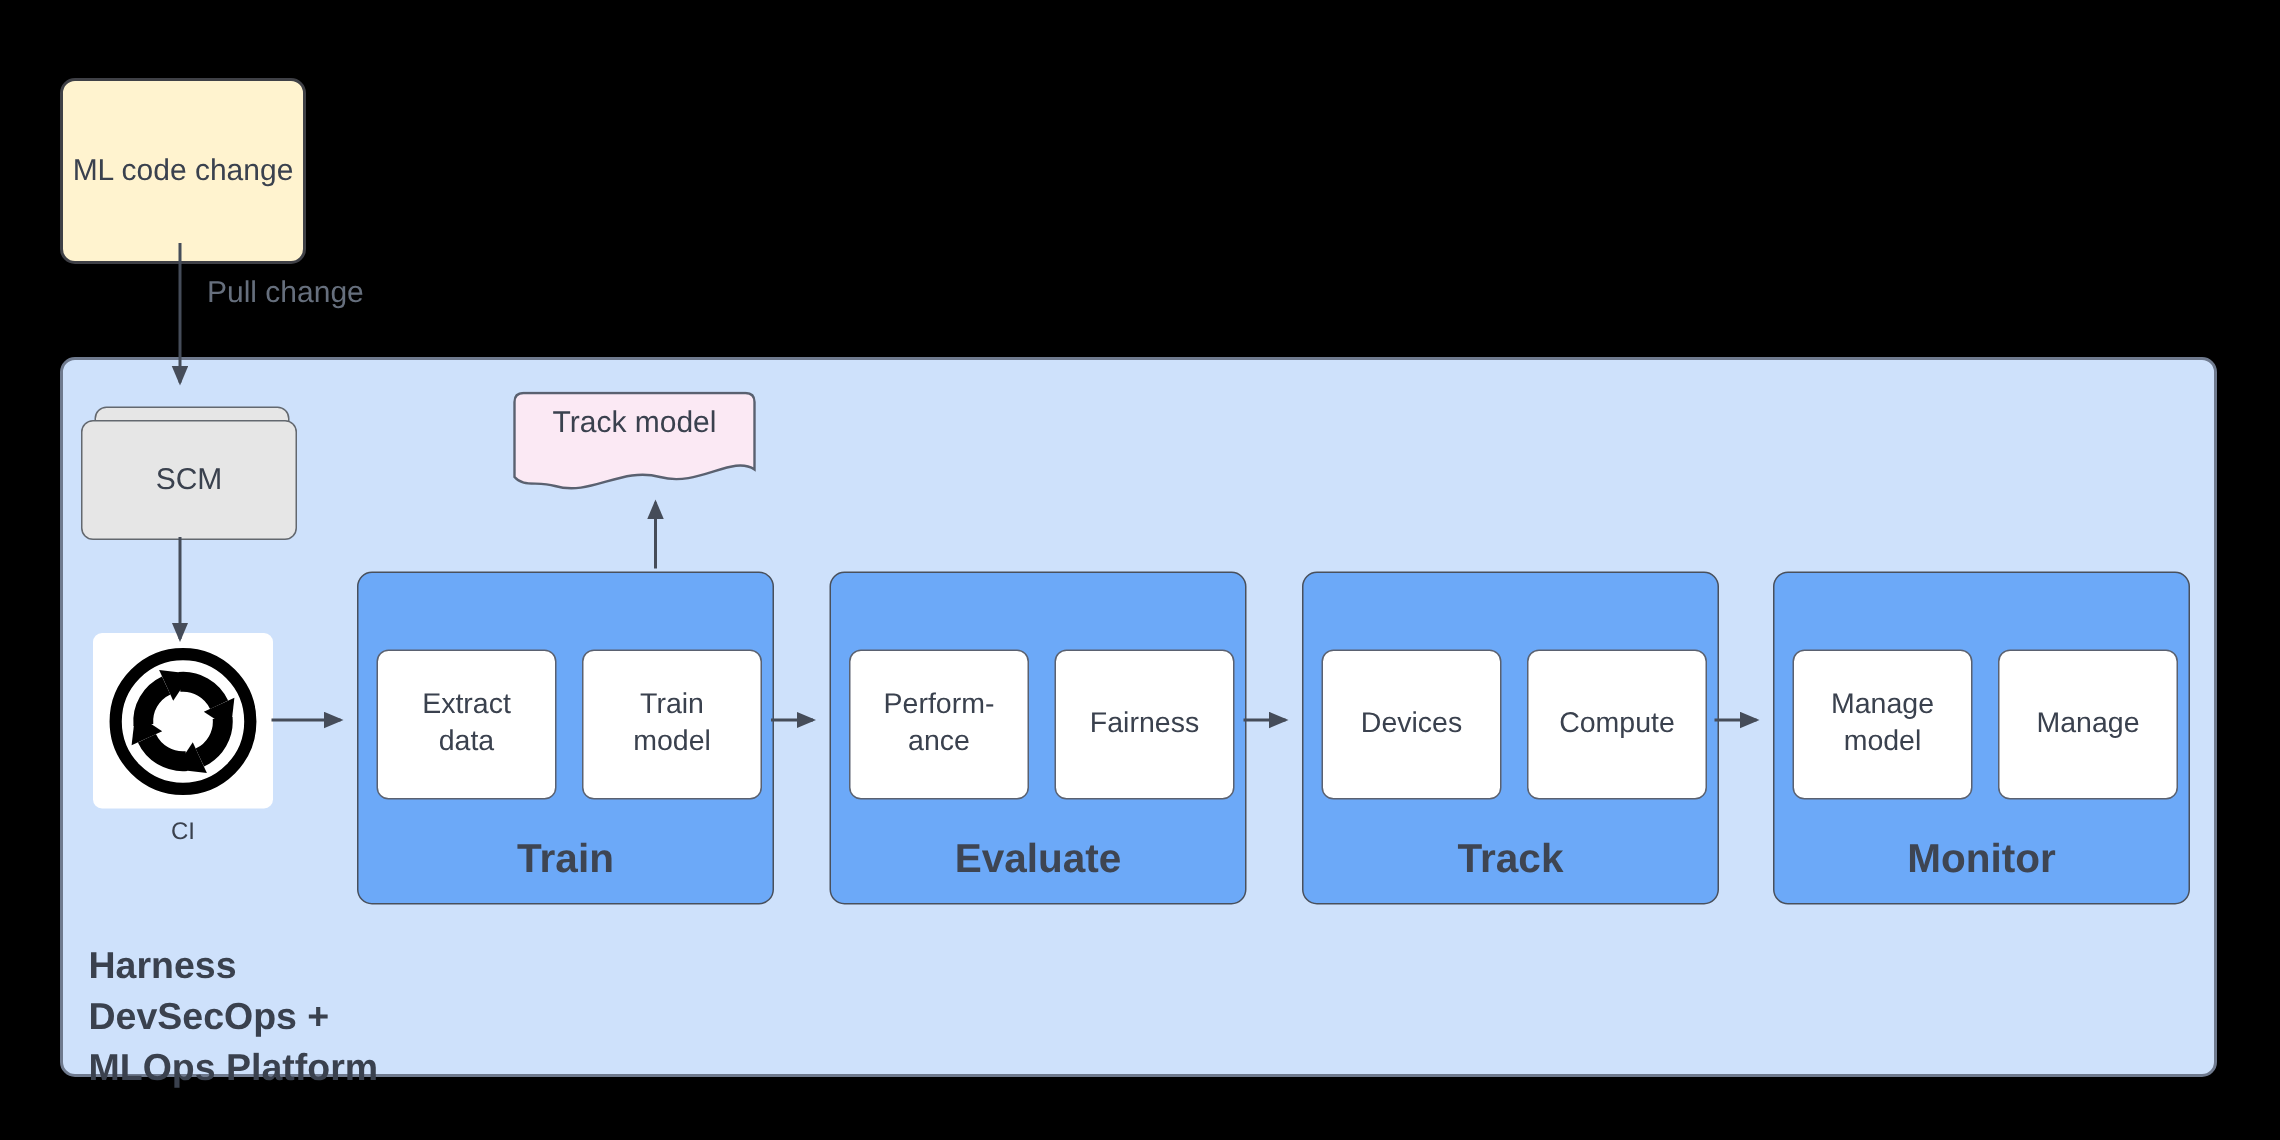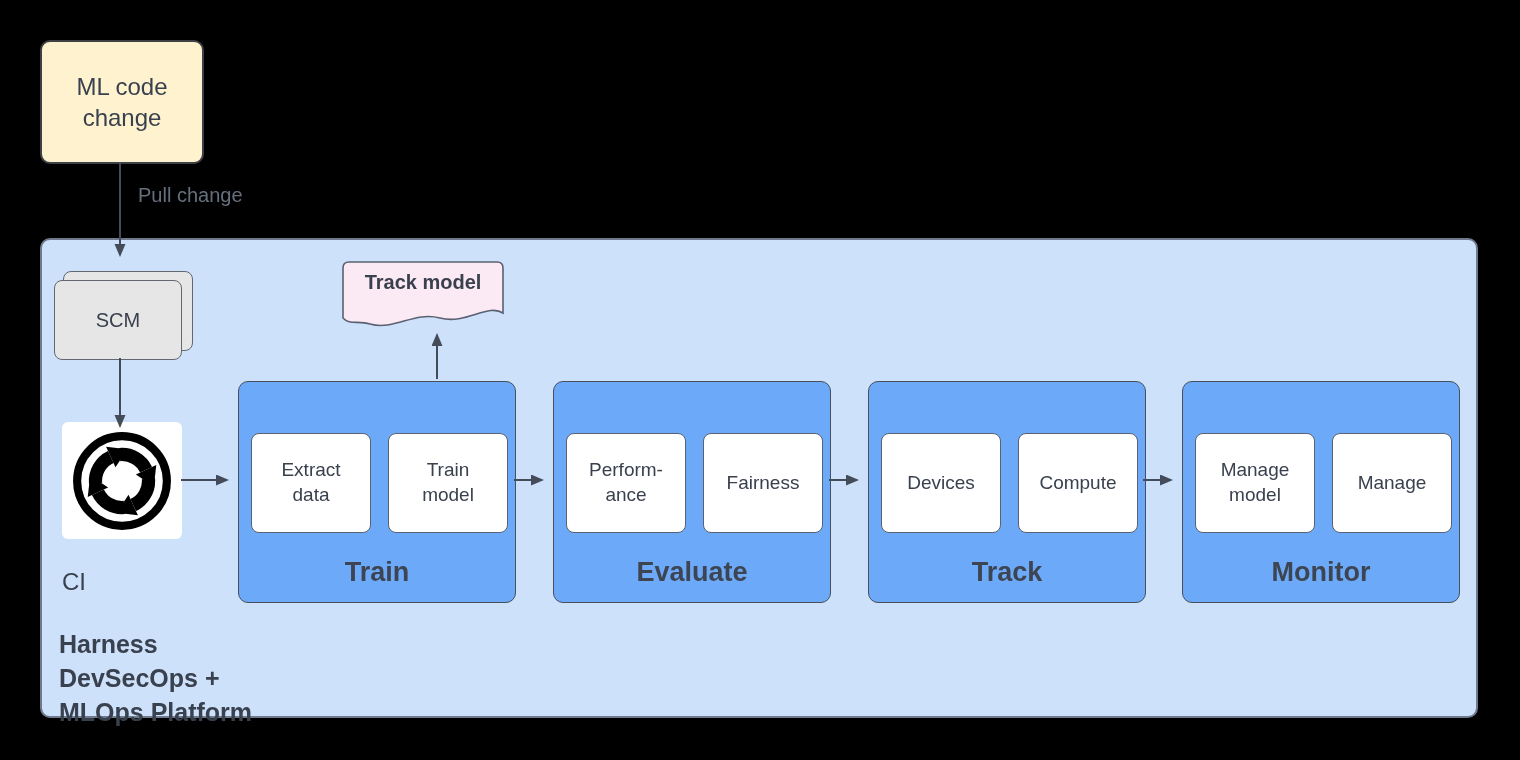--- a/index.html
+++ b/index.html
@@ -24,24 +24,24 @@
   .canvas{
     position:relative;width:1520px;height:760px;overflow:hidden;
     background:var(--background);
     font-family:"Liberation Sans", sans-serif;
     color:var(--text);
   }
   .centered{display:flex;align-items:center;justify-content:center;text-align:center;white-space:pre-line;}
 
   
   .ml-change{
-    position:absolute;left:40px;top:40px;width:160px;height:120px;
+    position:absolute;left:40px;top:52px;width:160px;height:120px;
     background:var(--ml_code_fill);
     border:2px solid var(--ml_code_border);
-    border-radius:10px;font-size:24px;line-height:1.3;
+    border-radius:10px;font-size:20px;line-height:1.3;
   }
 
   
   .edge-label{
     position:absolute;left:138px;top:184px;font-size:20px;color:var(--label_gray);
   }
 
   
   .platform{
     position:absolute;left:40px;top:238px;width:1438px;height:480px;
@@ -53,38 +53,38 @@
     position:absolute;left:17px;top:388px;
     font-size:25px;line-height:1.35;white-space:pre-line;color:var(--text);font-weight:bold;
   }
 
   
   .scm-back{
     position:absolute;left:21px;top:31px;width:130px;height:80px;
     background:var(--scm_fill);border:1.5px solid var(--scm_border);border-radius:8px;box-sizing:border-box;
   }
   .scm-front{
-    position:absolute;left:12px;top:40px;width:128px;height:80px;
+    position:absolute;left:12px;top:40px;width:144px;height:80px;
     background:var(--scm_fill);border:1.5px solid var(--scm_border);border-radius:8px;box-sizing:border-box;
     font-size:20px;
   }
 
   
   .ci-box{
     position:absolute;left:20px;top:182px;width:120px;height:117px;
     background:#fff;border-radius:6px;display:flex;align-items:center;justify-content:center;
   }
   .ci-label{
-    position:absolute;left:20px;top:306px;width:120px;text-align:left;font-size:24px;margin-top:22px;
+    position:absolute;left:20px;top:306px;width:120px;text-align:center;font-size:16px;
   }
 
   
   .doc{position:absolute;left:300px;top:21px;width:162px;height:75px;}
   .doc svg{position:absolute;left:0;top:0;}
-  .doc-label{position:absolute;left:0;top:10px;width:162px;text-align:center;font-size:20px;color:var(--text);font-weight:bold;}
+  .doc-label{position:absolute;left:0;top:10px;width:162px;text-align:center;font-size:20px;color:var(--text);}
 
   
   .stage{
     position:absolute;top:141px;width:278px;height:222px;
     background:var(--stage_fill);
     border:1.5px solid var(--stage_border);
     border-radius:10px;box-sizing:border-box;
   }
   .stage-0{left:196px}.stage-1{left:511px}.stage-2{left:826px}.stage-3{left:1140px}
   .cell{

